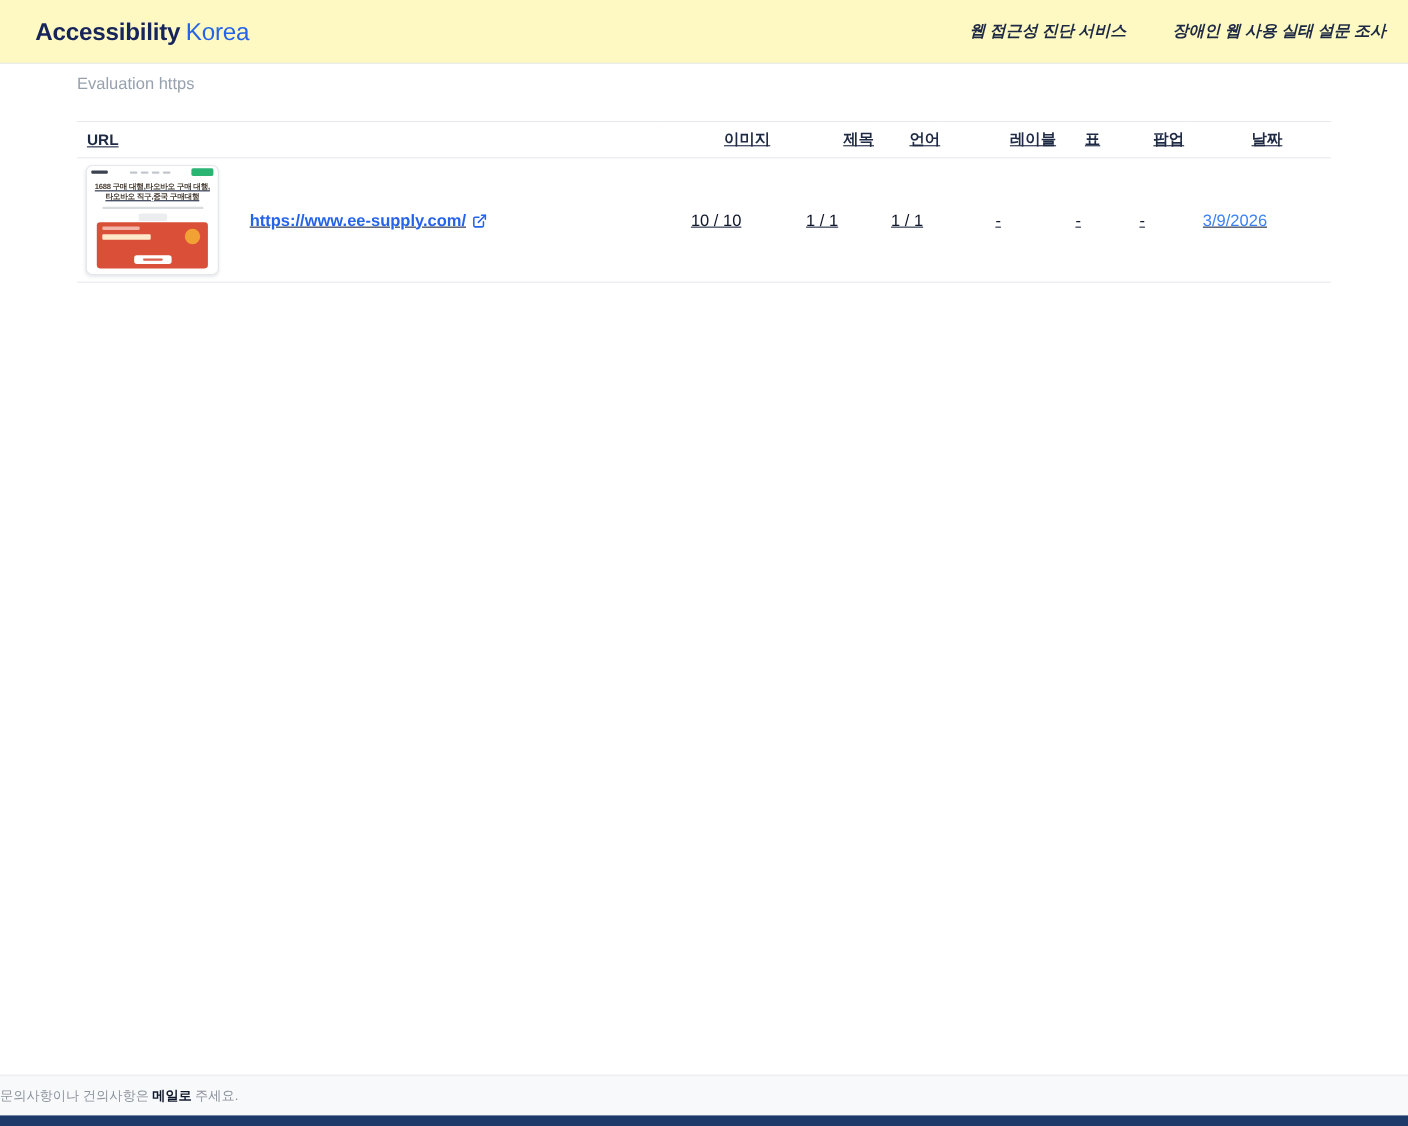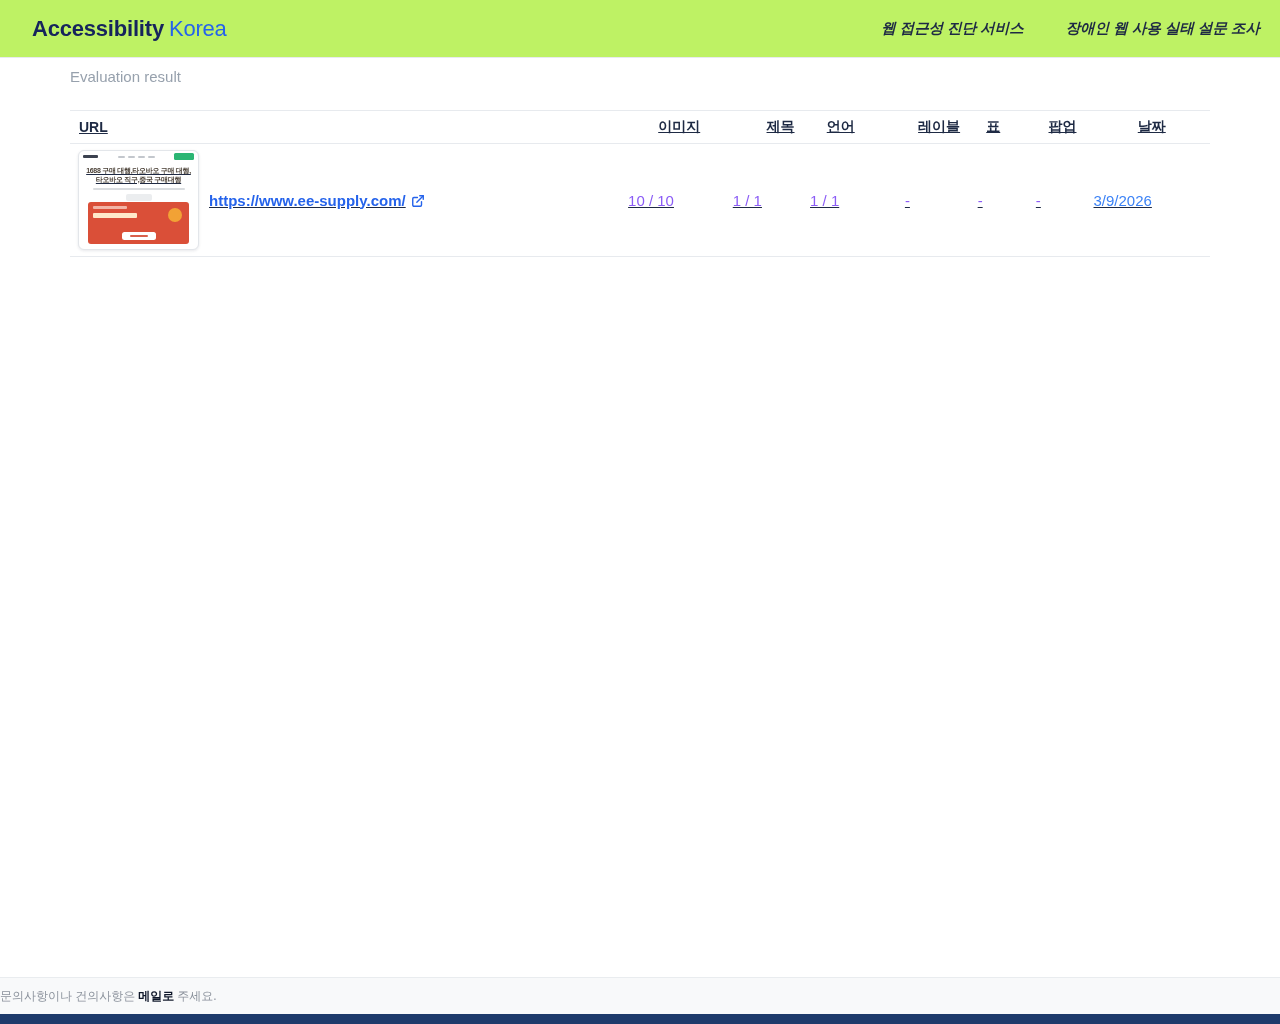--- a/index.html
+++ b/index.html
@@ -15,21 +15,21 @@
 
   
   .site-header {
     height: 58px;
     flex: 0 0 58px;
     display: flex;
     align-items: center;
     justify-content: space-between;
     padding: 0 20px 0 32px;
     border-bottom: 1px solid #e8eaee;
-    background: #bef264;
+    background: #fef9c3;
   }
   .logo { font-size: 22px; letter-spacing: -0.2px; cursor: pointer; white-space: nowrap; }
   .logo .logo-primary { font-weight: 800; color: #16245c; }
   .logo .logo-secondary { font-weight: 500; color: #2563eb; margin-left: 5px; }
   .header-nav { display: flex; align-items: center; gap: 42px; padding-right: 0px; }
   .header-nav a {
     font-size: 14.5px;
     font-weight: 600;
     color: #1e2a44;
     text-decoration: none;
@@ -60,23 +60,23 @@
   .results-table thead th.col-date { text-align: center; padding-left: 17px; }
   .results-table tbody td {
     border-bottom: 1px solid #e7eaee;
     height: 112px;
     vertical-align: middle;
     text-align: center;
     font-size: 15px;
   }
   .results-table td.cell-url { text-align: left; }
   .results-table td.cell-date { text-align: left; padding-left: 17px; color: #3b82f6; }
-  .score { color: #8b5cf6; font-weight: 500; }
-
-  .url-cell-inner { display: flex; align-items: center; gap: 10px; padding: 6px 0 6px 8px; }
+  .score { color: #0f172a; font-weight: 500; }
+
+  .url-cell-inner { display: flex; align-items: center; gap: 28px; padding: 6px 0 6px 8px; }
   .url-link {
     display: inline-flex;
     align-items: center;
     gap: 5px;
     color: #2563eb;
     font-weight: 700;
     font-size: 15px;
     text-decoration: none;
     white-space: nowrap;
   }
@@ -156,21 +156,21 @@
     <span class="logo-primary">Accessibility</span><span class="logo-secondary">Korea</span>
   </div>
   <nav class="header-nav">
     <a href="#">웹 접근성 진단 서비스</a>
     <a href="#">장애인 웹 사용 실태 설문 조사</a>
   </nav>
 </header>
 
 <main class="main-area">
   <div class="content">
-    <div class="page-subtitle">Evaluation result</div>
+    <div class="page-subtitle">Evaluation https</div>
 
     <table class="results-table">
       <colgroup>
         <col style="width:530px">
           <col style="width:98px">
           <col style="width:94px">
           <col style="width:60px">
         <col style="width:105px">
           <col style="width:40px">
           <col style="width:76px">

